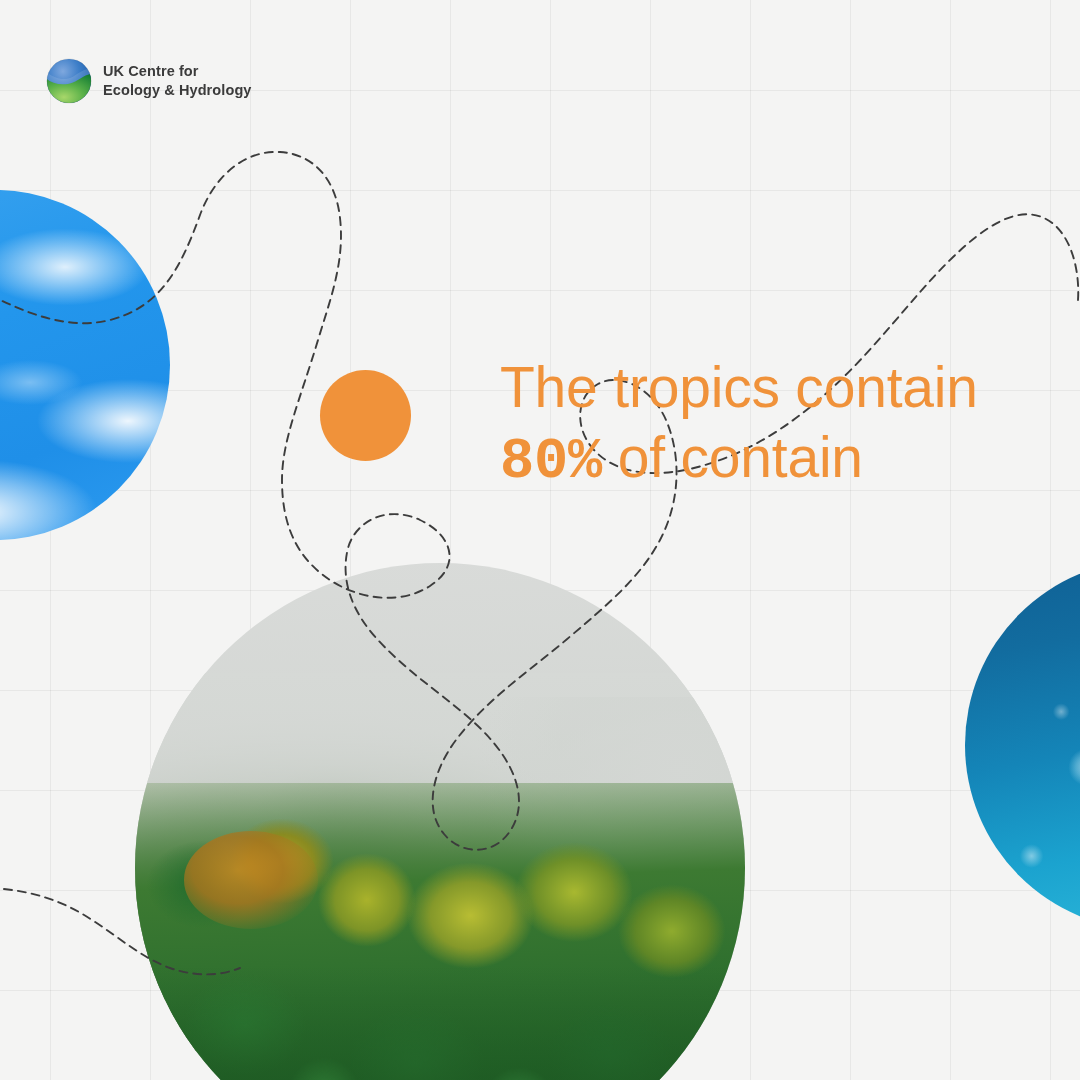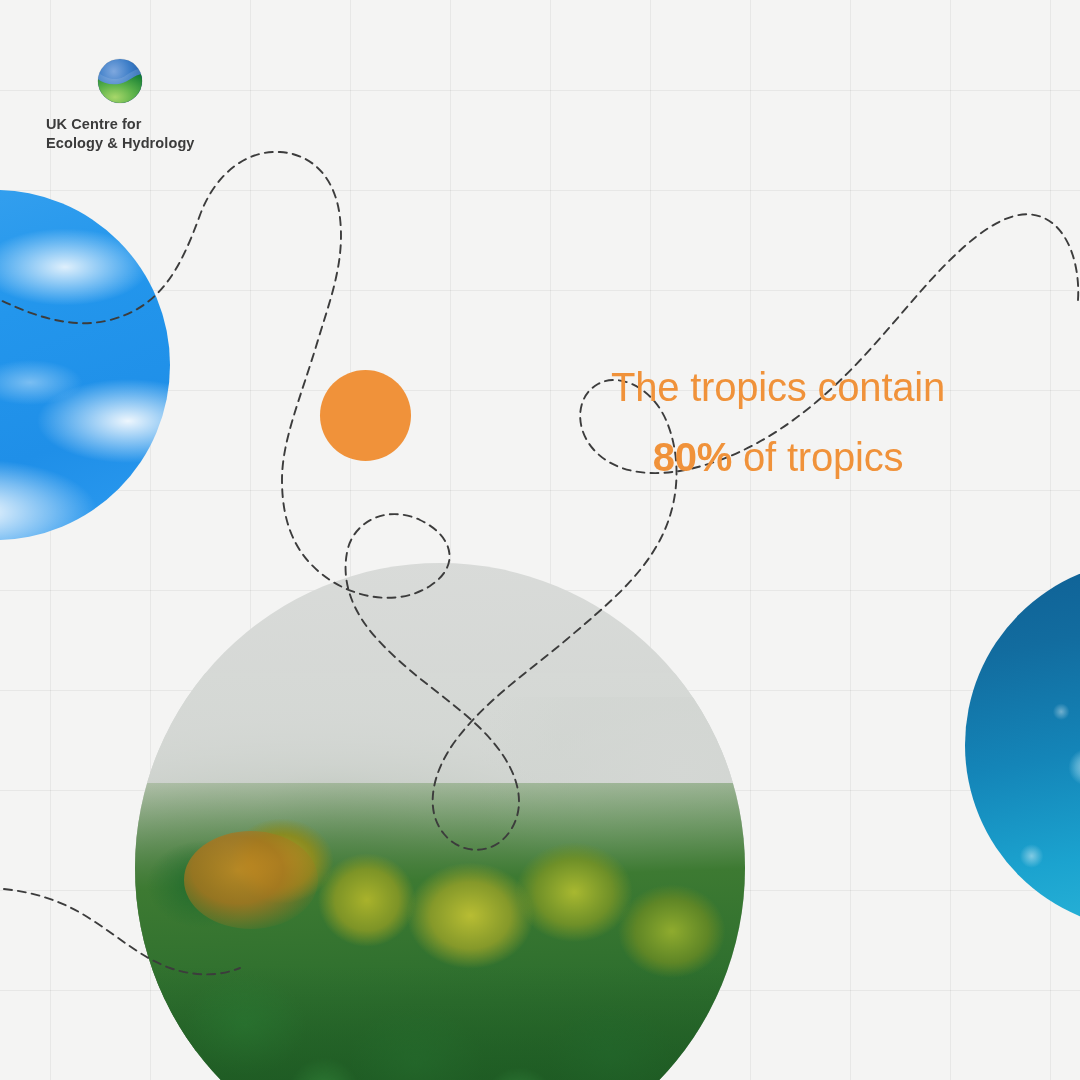--- a/index.html
+++ b/index.html
@@ -188,21 +188,20 @@
   }
 
   
   .logo {
     position: absolute;
     left: 46px;
     top: 58px;
     display: flex;
     align-items: center;
     gap: 11px;
-    flex-direction: column;
   }
   .logo-mark {
     width: 46px;
     height: 46px;
     flex: 0 0 auto;
   }
   .logo-text {
     font-size: 14.5px;
     font-weight: bold;
     line-height: 1.32;
@@ -210,29 +209,29 @@
     letter-spacing: 0.1px;
     white-space: nowrap;
   }
 
   
   .headline {
     position: absolute;
     left: 500px;
     top: 352px;
     width: 556px;
-    text-align: center;
+    text-align: left;
     color: #f0923a;
-    font-size: 40px;
+    font-size: 57px;
     line-height: 70px;
     font-weight: normal;
     letter-spacing: -0.2px;
   }
   .headline .hl-line { display: block; white-space: nowrap; }
-  .headline .stat { font-weight: bold; }
+  .headline .stat { font-weight: bold; font-family: Liberation Mono, monospace; }
 </style>
 </head>
 <body>
 
 <div class="canvas">
 
   <div class="grid-layer"></div>
 
   <div class="photo-circle circle-sky"></div>
 
@@ -311,16 +310,16 @@
       <circle cx="50" cy="50" r="48" fill="none" stroke="rgba(0,0,0,0.12)" stroke-width="1.5"></circle>
     </svg>
     <div class="logo-text">
       <div>UK Centre for</div>
       <div>Ecology &amp; Hydrology</div>
     </div>
   </div>
 
   <div class="headline">
     <span class="hl-line">The tropics contain</span>
-    <span class="hl-line"><b class="stat">80%</b><span> of tropics</span></span>
+    <span class="hl-line"><b class="stat">80%</b><span> of contain</span></span>
   </div>
 
 </div>
 
 </body></html>

